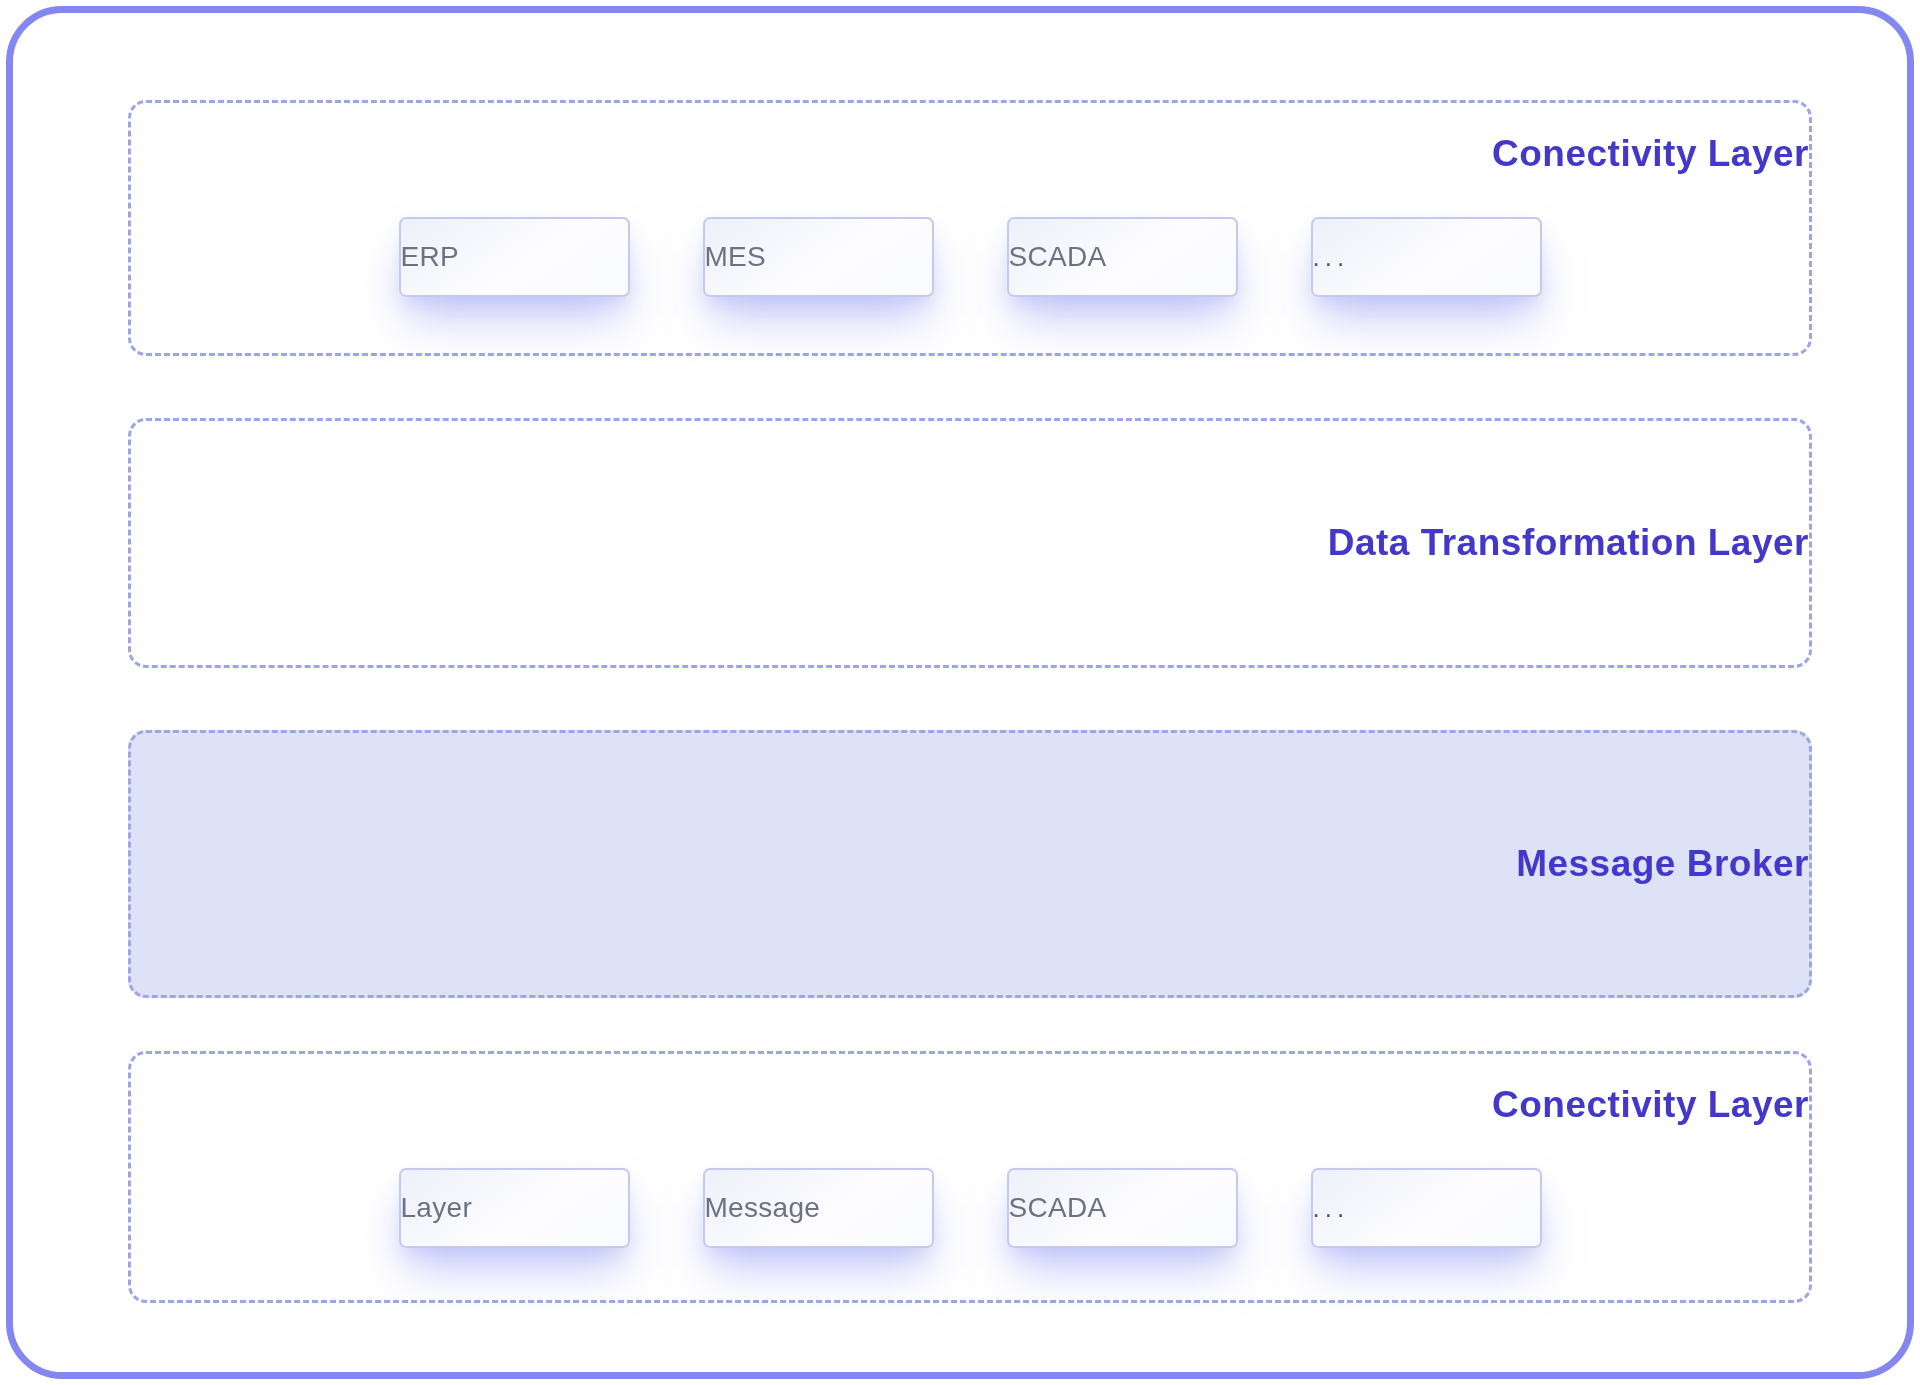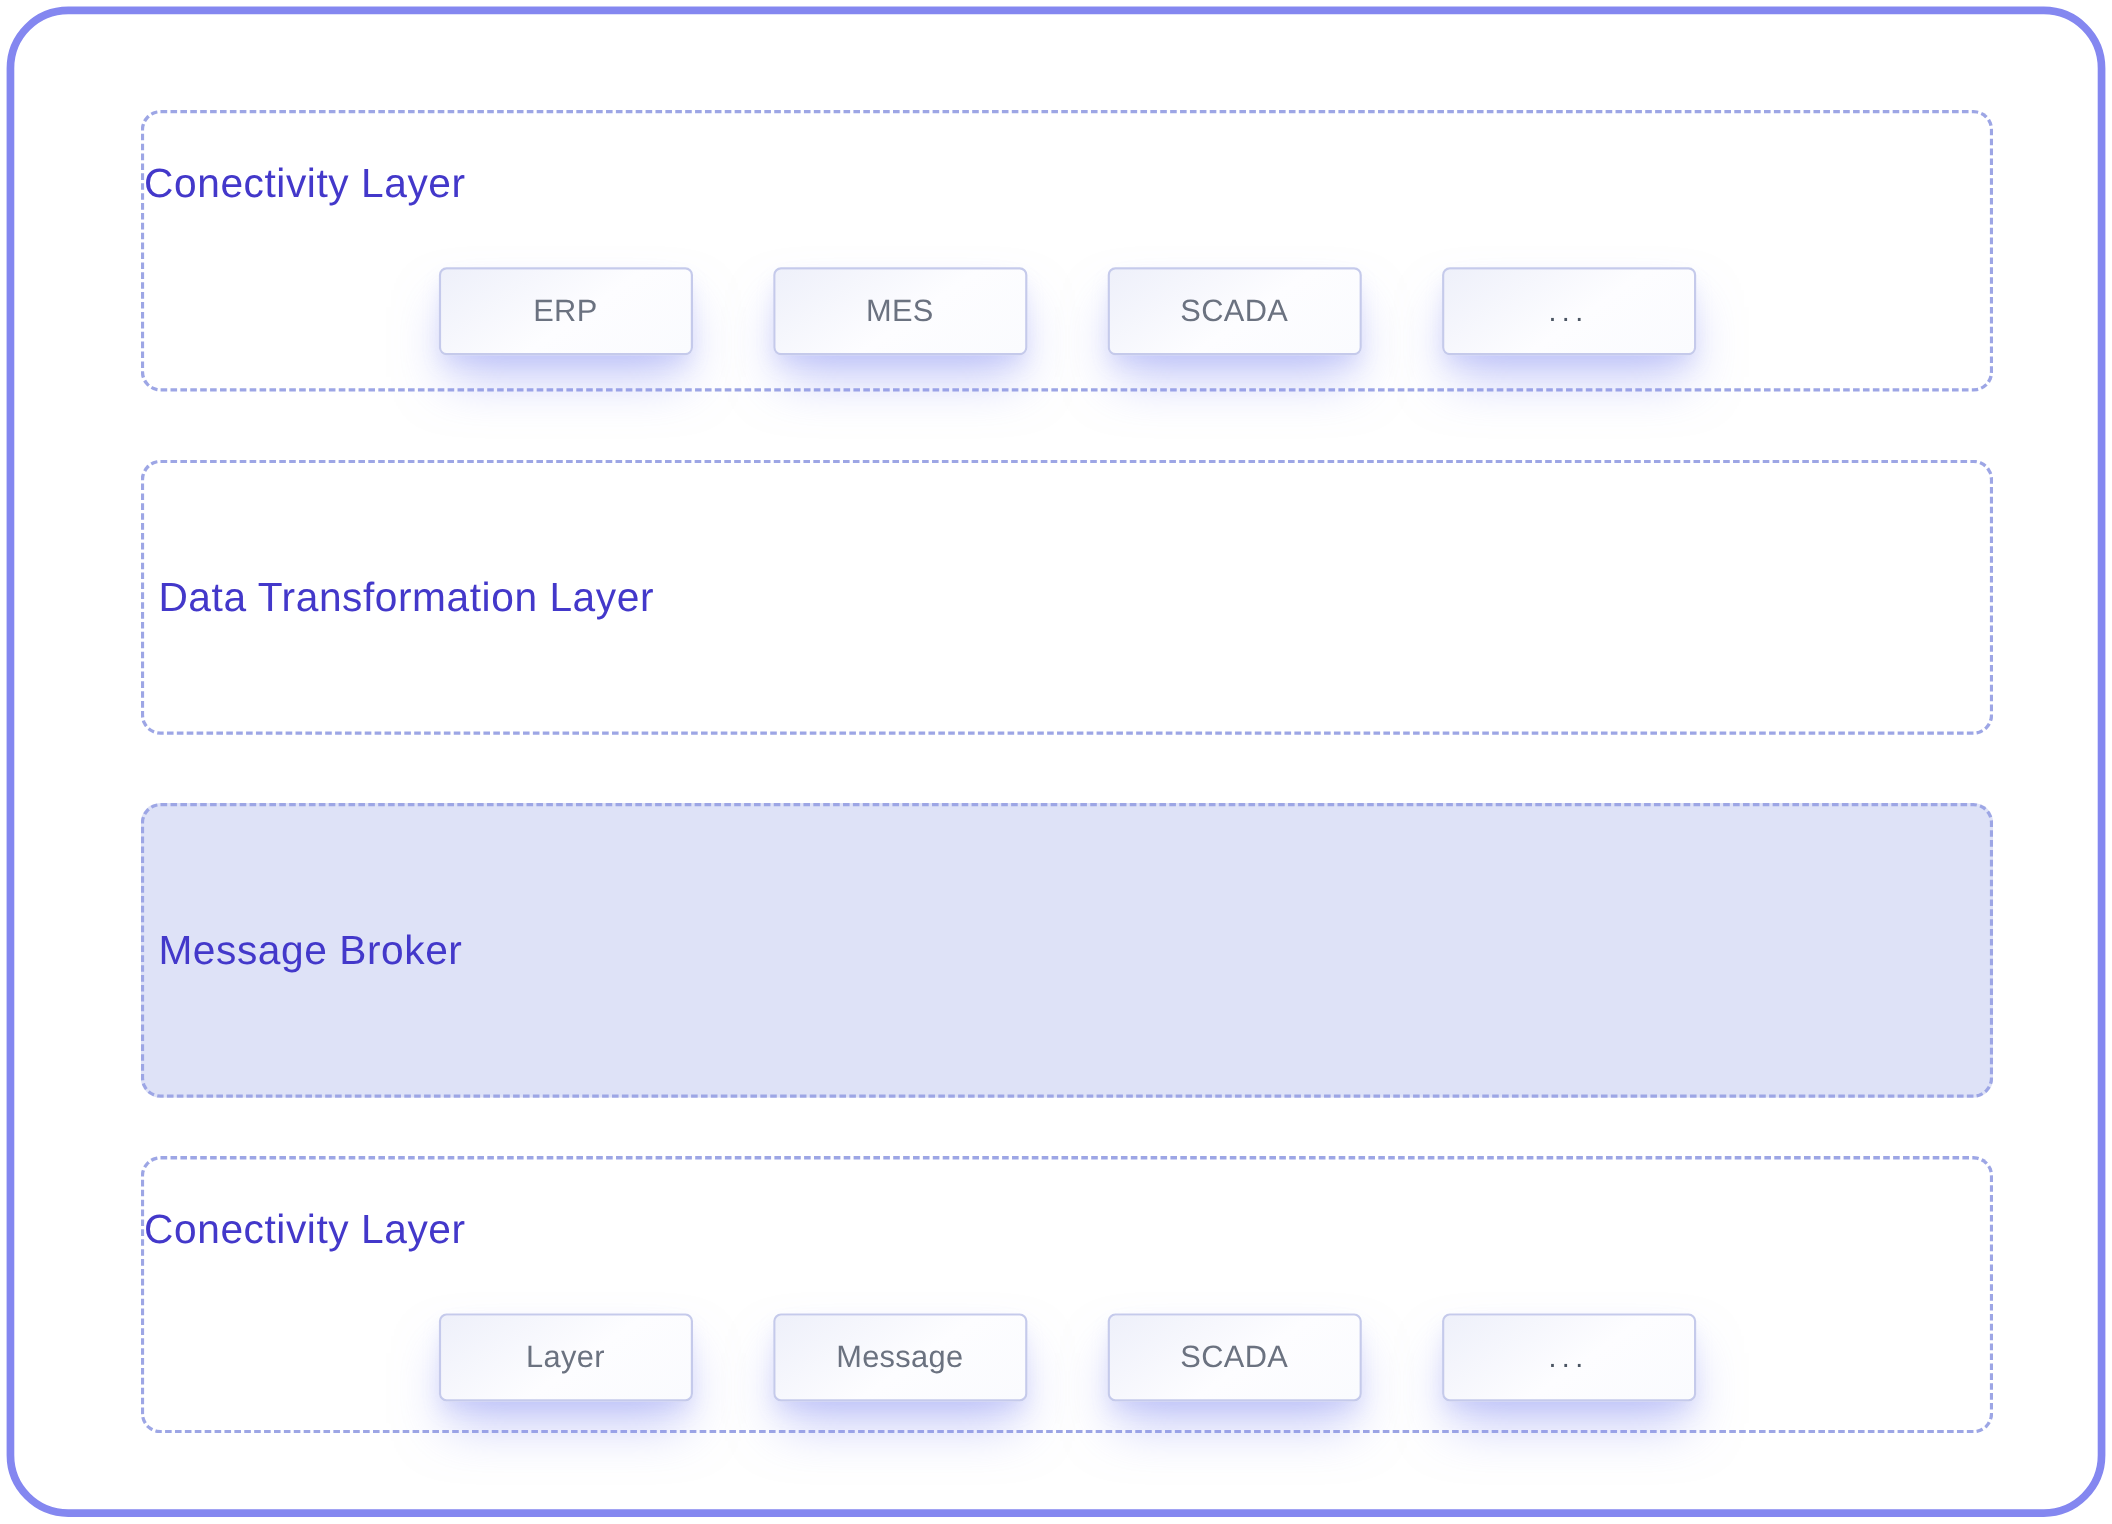--- a/index.html
+++ b/index.html
@@ -26,26 +26,26 @@
   .layer {
     position: absolute;
     left: 115px;
     width: 1684px;
     border: 3px dashed #9da6e5;
     border-radius: 18px;
     box-sizing: border-box;
     background: transparent;
   }
   .layer-title {
-    margin: 13px;
+    margin: 0;
     width: 100%;
-    text-align: left;
+    text-align: right;
     color: #4338ca;
     font-size: 37px;
-    font-weight: 400;
+    font-weight: 700;
     line-height: 44px;
     letter-spacing: 0.5px;
   }
   
   .layer.with-chips {
     display: flex;
     flex-direction: column;
     align-items: center;
     padding-top: 29px;
   }
@@ -64,21 +64,21 @@
   .chips-row {
     display: flex;
     gap: 73px;
   }
   .chip {
     width: 231px;
     height: 80px;
     box-sizing: border-box;
     display: flex;
     align-items: center;
-    justify-content: center;
+    justify-content: flex-start;
     border: 2px solid #c5caeb;
     border-radius: 7px;
     background: linear-gradient(145deg, #eef0fa 0%, #fdfdff 55%, #fafbfe 100%);
     box-shadow:
       0 28px 46px -8px rgba(141, 149, 244, 0.50),
       0 10px 18px -4px rgba(160, 168, 248, 0.28);
     color: #6b7280;
     font-size: 28px;
     line-height: 1;
     white-space: nowrap;

